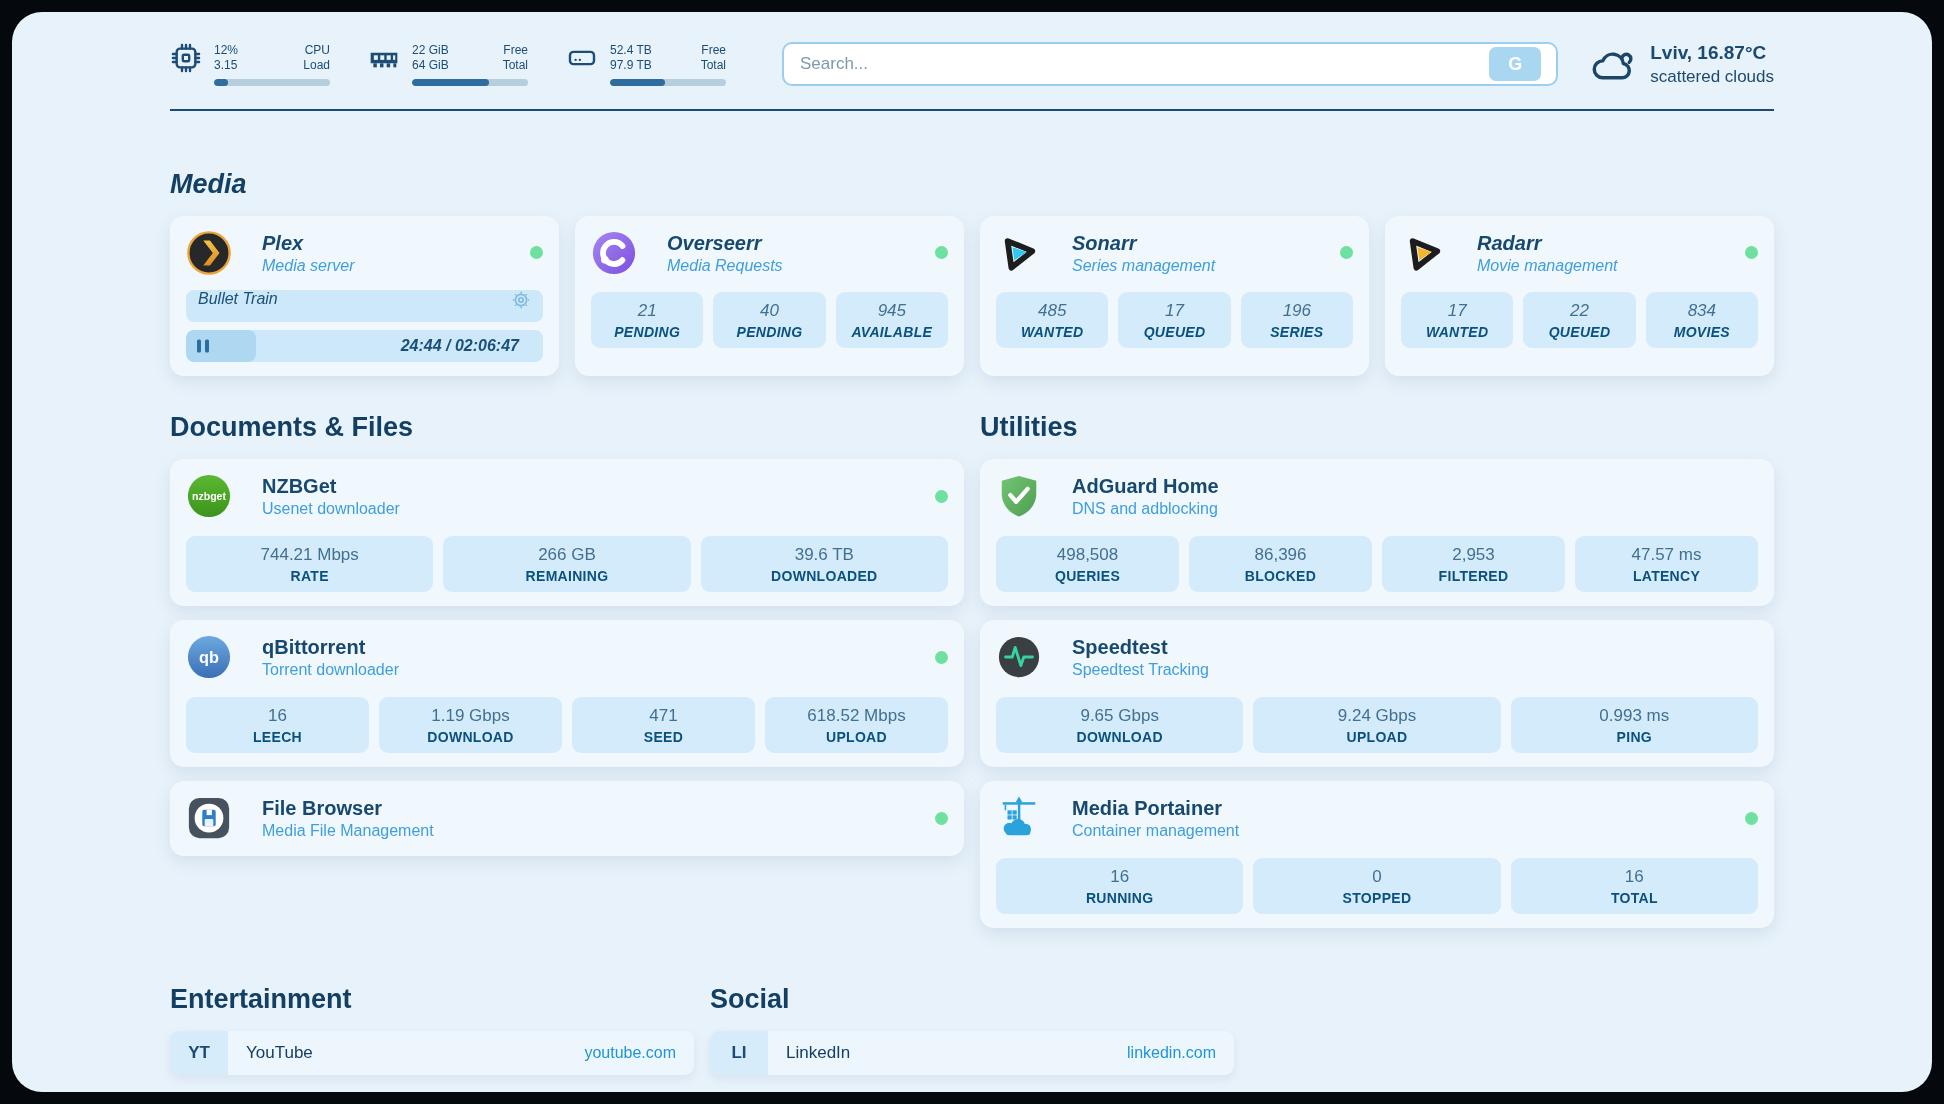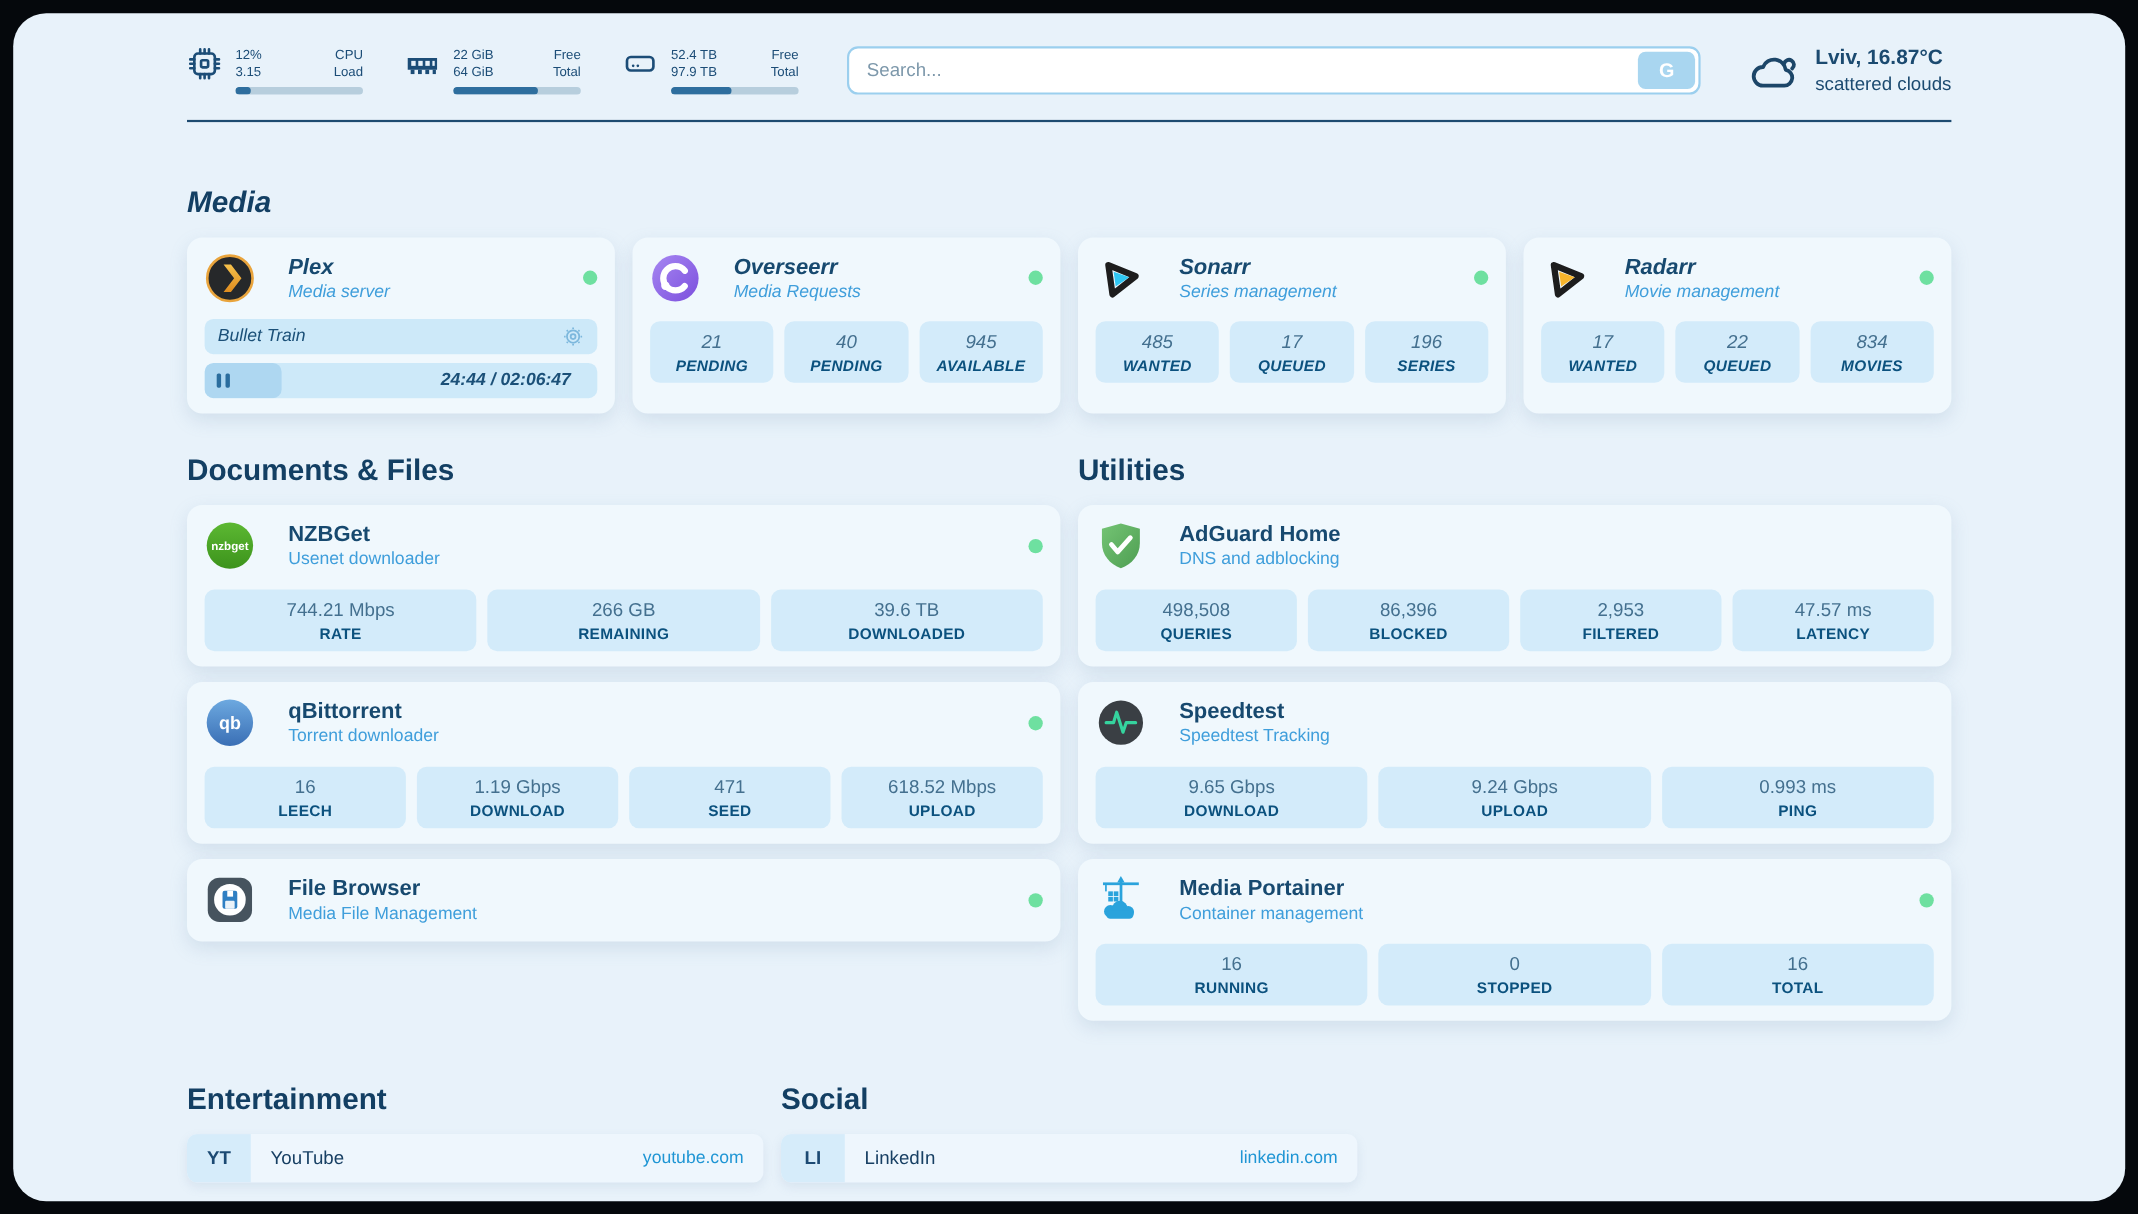--- a/index.html
+++ b/index.html
@@ -14,21 +14,21 @@
   .stat-top { display:flex; align-items:center; gap:12px; }
   .stat-icon { width:32px; height:32px; flex:0 0 32px; color:#1c4d77; }
   .stat-cols { display:flex; gap:14px; width:116px; justify-content:space-between; }
   .stat-col { display:flex; flex-direction:column; font-size:12px; color:#1c4d77; line-height:1.3; font-weight:500; }
   .stat-col.right { text-align:right; }
   .stat-bar { margin-left:44px; margin-top:5px; width:116px; height:7px; border-radius:4px; background:#b7cedd; overflow:hidden; }
   .stat-fill { height:100%; background:#2e6e9e; border-radius:4px; }
 
   .search-wrap { flex:1; margin:0 44px; position:relative; }
   .search-input { width:100%; height:44px; border:2px solid #9bcfee; border-radius:10px; background:#ffffff; padding:0 70px 0 16px;
-                  font-size:17px; color:#1c4d77; font-family:inherit; outline:none; }
+                  font-size:17px; color:#1c4d77; font-family:inherit; outline:none;margin-left:12px; }
   .search-input::placeholder { color:#7d98ab; }
   .search-btn { position:absolute; right:5px; top:5px; height:34px; width:52px; border:none; border-radius:7px; background:#a9d6f0;
                 color:#ffffff; font-size:18px; font-weight:600; cursor:pointer; font-family:inherit; }
 
   .weather { display:flex; align-items:center; gap:14px; }
   .weather-icon { width:46px; height:38px; color:#1c4668; }
   .weather-txt { display:flex; flex-direction:column; line-height:1.35; }
   .weather-loc { font-size:19px; color:#1b4a70; font-weight:600; }
   .weather-cond { font-size:17px; color:#1b4a70; }
 
@@ -48,21 +48,21 @@
   .app-title { font-size:20px; font-weight:600; color:#17496f; }
   .app-sub { font-size:16px; color:#3f9edb; }
   .status-dot { width:13px; height:13px; border-radius:50%; background:#6ee0a0; margin-left:auto; align-self:center; }
 
   .tiles { display:flex; gap:10px; margin-top:16px; }
   .tile { flex:1; background:#d3ebfa; border-radius:9px; text-align:center; padding:9px 4px 8px; }
   .tile-value { font-size:17px; color:#44708f; margin-bottom:3px; }
   .tile-label { font-size:14px; font-weight:700; color:#0b517e; letter-spacing:.3px; }
 
   
-  .np-title-row { margin-top:14px; background:#cde9f9; border-radius:8px; height:32px; padding:0 12px; display:flex; align-items:center;
+  .np-title-row { margin-top:14px; background:#cde9f9; border-radius:8px; height:32px; padding:0 12px; display:flex; align-items:flex-start;
                   font-size:16px; color:#1b5078; font-weight:500; }
   .np-gear { margin-left:auto; width:20px; height:20px; color:#7db8dd; cursor:pointer; }
   .np-progress { margin-top:8px; position:relative; background:#cde9f9; border-radius:8px; height:32px; overflow:hidden; }
   .np-fill { position:absolute; left:0; top:0; bottom:0; background:#aed7f1; border-radius:8px; }
   .np-pause { position:absolute; left:11px; top:50%; transform:translateY(-50%); display:flex; gap:4px; }
   .np-pause span { display:block; width:4px; height:13px; background:#2a6d9e; border-radius:1.5px; }
   .np-time { position:absolute; right:24px; top:50%; transform:translateY(-50%); font-size:16px; font-weight:600; color:#1b5078; }
 
   
   .links-grid { display:grid; grid-template-columns:repeat(3,1fr); gap:16px; margin-top:56px; align-items:start; }

